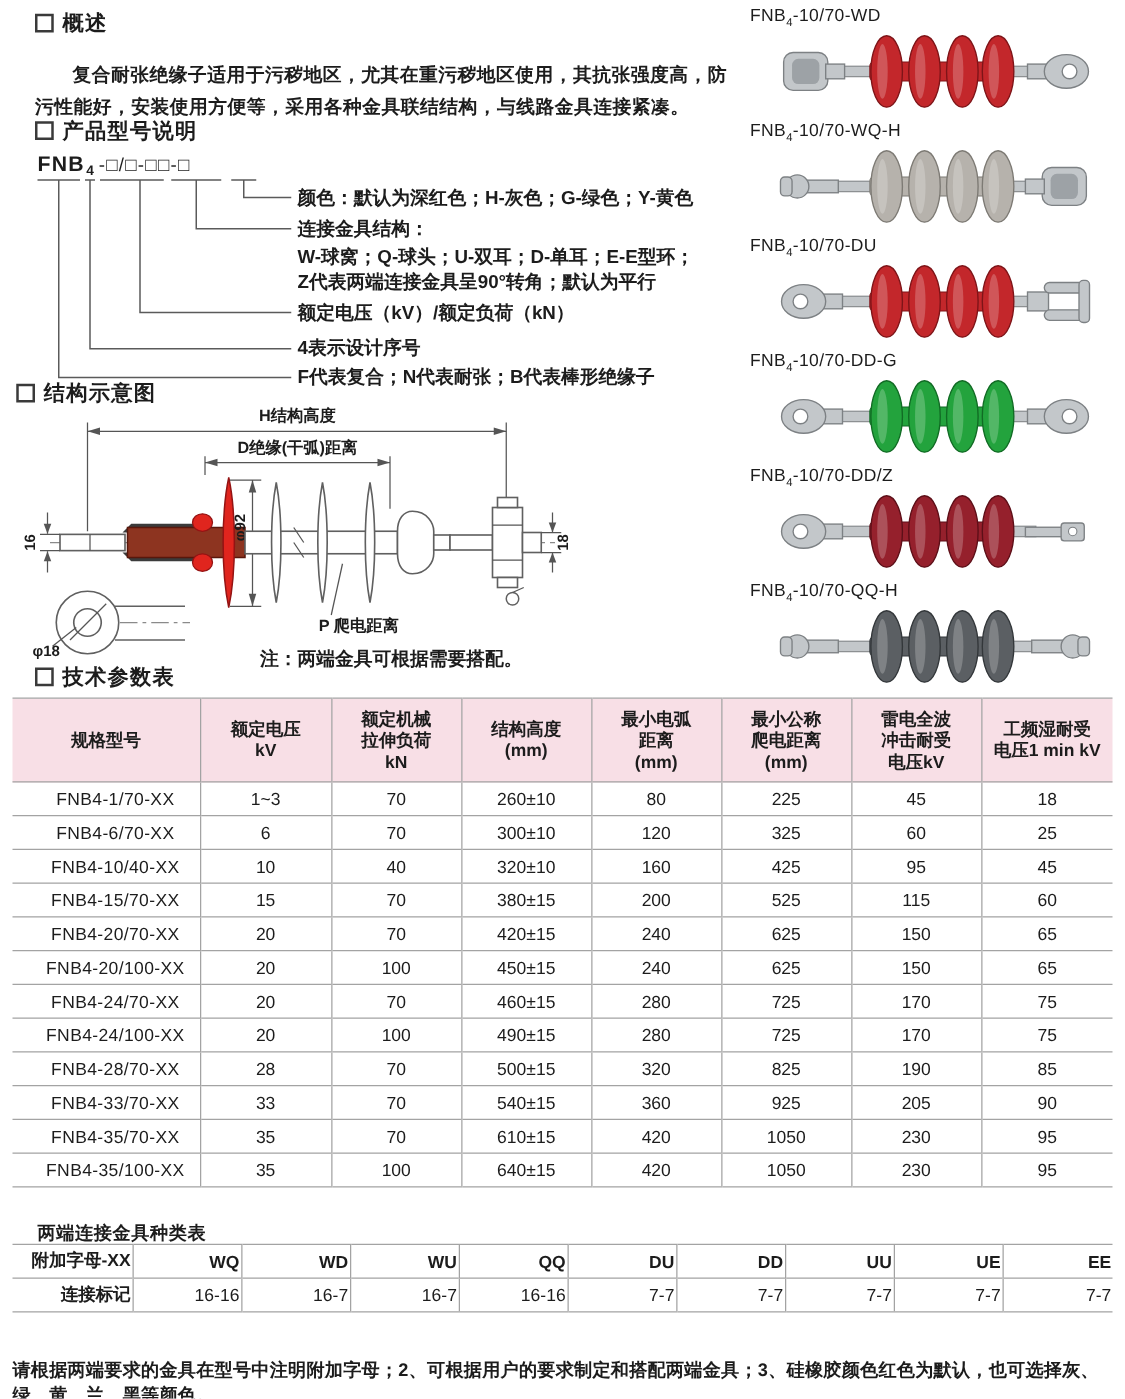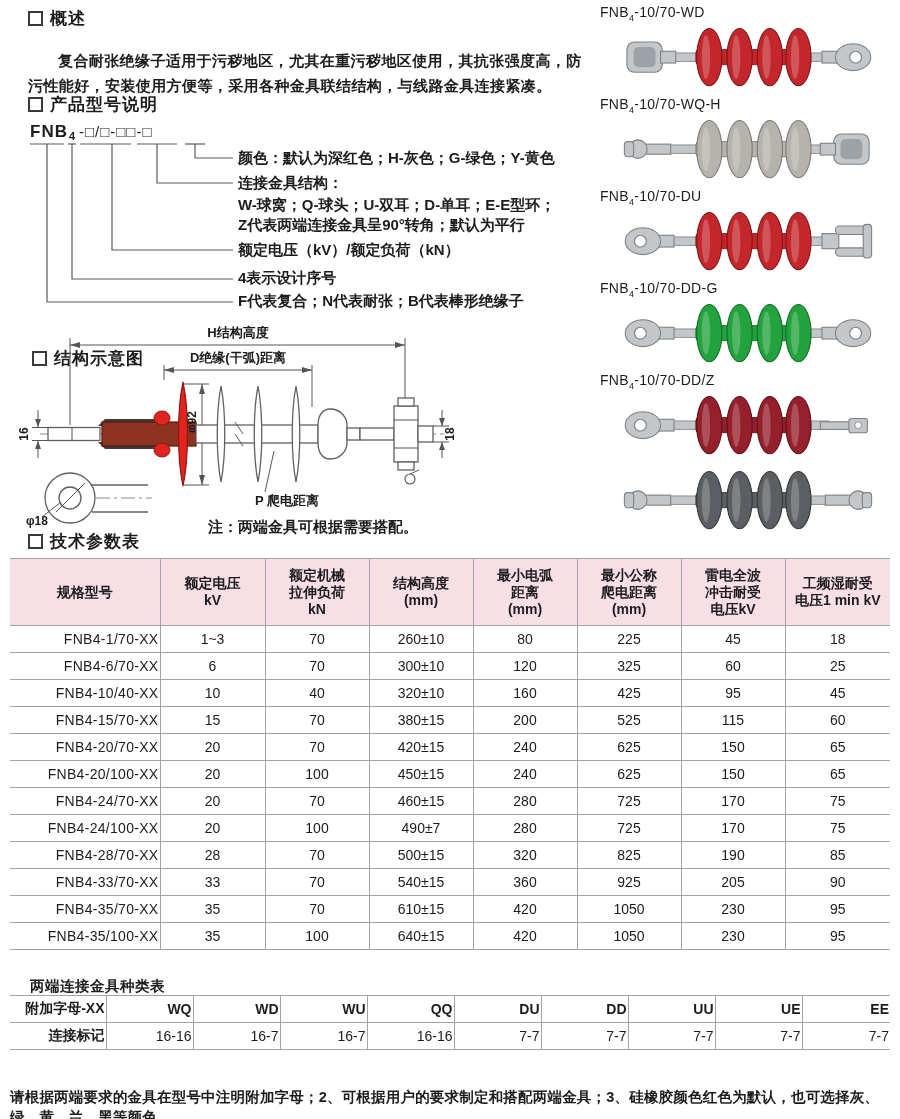--- a/index.html
+++ b/index.html
@@ -38,21 +38,21 @@
   .p-label sub{font-size:9px;}
 
   
   .tech-table{position:absolute;left:10px;top:558px;width:880px;border-collapse:collapse;table-layout:fixed;}
   .tech-table th{height:64px;font-size:14px;font-weight:700;text-align:center;vertical-align:middle;
                  white-space:pre-line;line-height:17px;}
   .tech-table td{height:24px;font-size:14px;font-weight:400;text-align:center;vertical-align:middle;}
   .tech-table th,.tech-table td{border-top:1px solid #a3a3a3;border-left:1px solid #a3a3a3;}
   .tech-table th:first-child,.tech-table td:first-child{border-left:none;}
   .tech-table tbody tr:last-child td{border-bottom:1px solid #a3a3a3;}
-  .tech-table td.model-col{text-align:right;padding-left:16px;letter-spacing:0.3px;}
+  .tech-table td.model-col{text-align:center;padding-left:16px;letter-spacing:0.3px;}
 
   
   .fit-caption{position:absolute;left:30px;top:977px;font-size:14.5px;font-weight:700;letter-spacing:0.5px;}
   .fit-table{position:absolute;left:10px;top:995px;width:880px;border-collapse:collapse;table-layout:fixed;}
   .fit-table td{height:24px;text-align:right;vertical-align:middle;font-size:14px;
                 border-top:1px solid #a3a3a3;border-left:1px solid #a3a3a3;}
   .fit-table td:first-child{border-left:none;}
   .fit-table tr:last-child td{border-bottom:1px solid #a3a3a3;}
   .fit-table td.hd{font-weight:700;}
   .fit-table td.nm{font-weight:700;font-size:13px;}
@@ -96,21 +96,21 @@
 
     <text class="lg" x="210" y="44">颜色：默认为深红色；H-灰色；G-绿色；Y-黄色</text>
     <text class="lg" x="210" y="69">连接金具结构：</text>
     <text class="lg" x="210" y="91">W-球窝；Q-球头；U-双耳；D-单耳；E-E型环；</text>
     <text class="lg" x="210" y="111">Z代表两端连接金具呈90°转角；默认为平行</text>
     <text class="lg" x="210" y="136">额定电压（kV）/额定负荷（kN）</text>
     <text class="lg" x="210" y="164">4表示设计序号</text>
     <text class="lg" x="210" y="187">F代表复合；N代表耐张；B代表棒形绝缘子</text>
   </svg>
 
-  <div class="sec-head" style="left:32px;top:303px;margin-top:44px;">
+  <div class="sec-head" style="left:13px;top:303px;">
     <span class="sq"></span>
     <span>结构示意图</span>
   </div>
 
   <svg class="struct-svg" width="580" height="216" viewBox="0 0 580 216">
 
     <line class="axis" x1="28" y1="112" x2="432" y2="112"></line>
 
     <line class="dim" x1="58" y1="16" x2="58" y2="103"></line>
     <line class="dim" x1="393" y1="16" x2="393" y2="83"></line>
@@ -303,21 +303,21 @@
           <rect x="88" y="34" width="132" height="18" rx="4" fill="#95202c" stroke="#5d0f18"></rect>
           <ellipse cx="104" cy="43" rx="15" ry="34" fill="#95202c" stroke="#5d0f18" stroke-width="1.3"></ellipse>
           <ellipse cx="100" cy="43" rx="5" ry="26" fill="rgba(255,255,255,0.22)"></ellipse>
           <ellipse cx="140" cy="43" rx="15" ry="34" fill="#95202c" stroke="#5d0f18" stroke-width="1.3"></ellipse>
           <ellipse cx="136" cy="43" rx="5" ry="26" fill="rgba(255,255,255,0.22)"></ellipse>
           <ellipse cx="176" cy="43" rx="15" ry="34" fill="#95202c" stroke="#5d0f18" stroke-width="1.3"></ellipse>
           <ellipse cx="172" cy="43" rx="5" ry="26" fill="rgba(255,255,255,0.22)"></ellipse>
           <ellipse cx="210" cy="43" rx="15" ry="34" fill="#95202c" stroke="#5d0f18" stroke-width="1.3"></ellipse>
           <ellipse cx="206" cy="43" rx="5" ry="26" fill="rgba(255,255,255,0.22)"></ellipse>
         </svg></div>
-      <div class="product"><svg viewBox="0 0 300 88" width="296" height="74">
+      <div class="product"><div class="p-label">FNB<sub>4</sub>-10/70-QQ-H</div><svg viewBox="0 0 300 88" width="296" height="74">
           <rect x="56" y="38" width="190" height="10" fill="#c3c7ca" stroke="#7d8184"></rect>
           <g>
             <rect x="24" y="37" width="34" height="12" fill="#c3c7ca" stroke="#7d8184" stroke-width="1.3"></rect>
       <circle cx="19" cy="43" r="11" fill="#c3c7ca" stroke="#7d8184" stroke-width="1.3"></circle>
       <rect x="3" y="34" width="11" height="18" rx="4" fill="#c3c7ca" stroke="#7d8184" stroke-width="1.3"></rect>
           </g>
           <g transform="translate(300,0) scale(-1,1)">
             <rect x="24" y="37" width="34" height="12" fill="#c3c7ca" stroke="#7d8184" stroke-width="1.3"></rect>
       <circle cx="19" cy="43" r="11" fill="#c3c7ca" stroke="#7d8184" stroke-width="1.3"></circle>
       <rect x="3" y="34" width="11" height="18" rx="4" fill="#c3c7ca" stroke="#7d8184" stroke-width="1.3"></rect>
@@ -441,21 +441,21 @@
           <td>460±15</td>
           <td>280</td>
           <td>725</td>
           <td>170</td>
           <td>75</td>
         </tr>
         <tr>
           <td class="model-col">FNB4-24/100-XX</td>
           <td>20</td>
           <td>100</td>
-          <td>490±7</td>
+          <td>490±15</td>
           <td>280</td>
           <td>725</td>
           <td>170</td>
           <td>75</td>
         </tr>
         <tr>
           <td class="model-col">FNB4-28/70-XX</td>
           <td>28</td>
           <td>70</td>
           <td>500±15</td>

